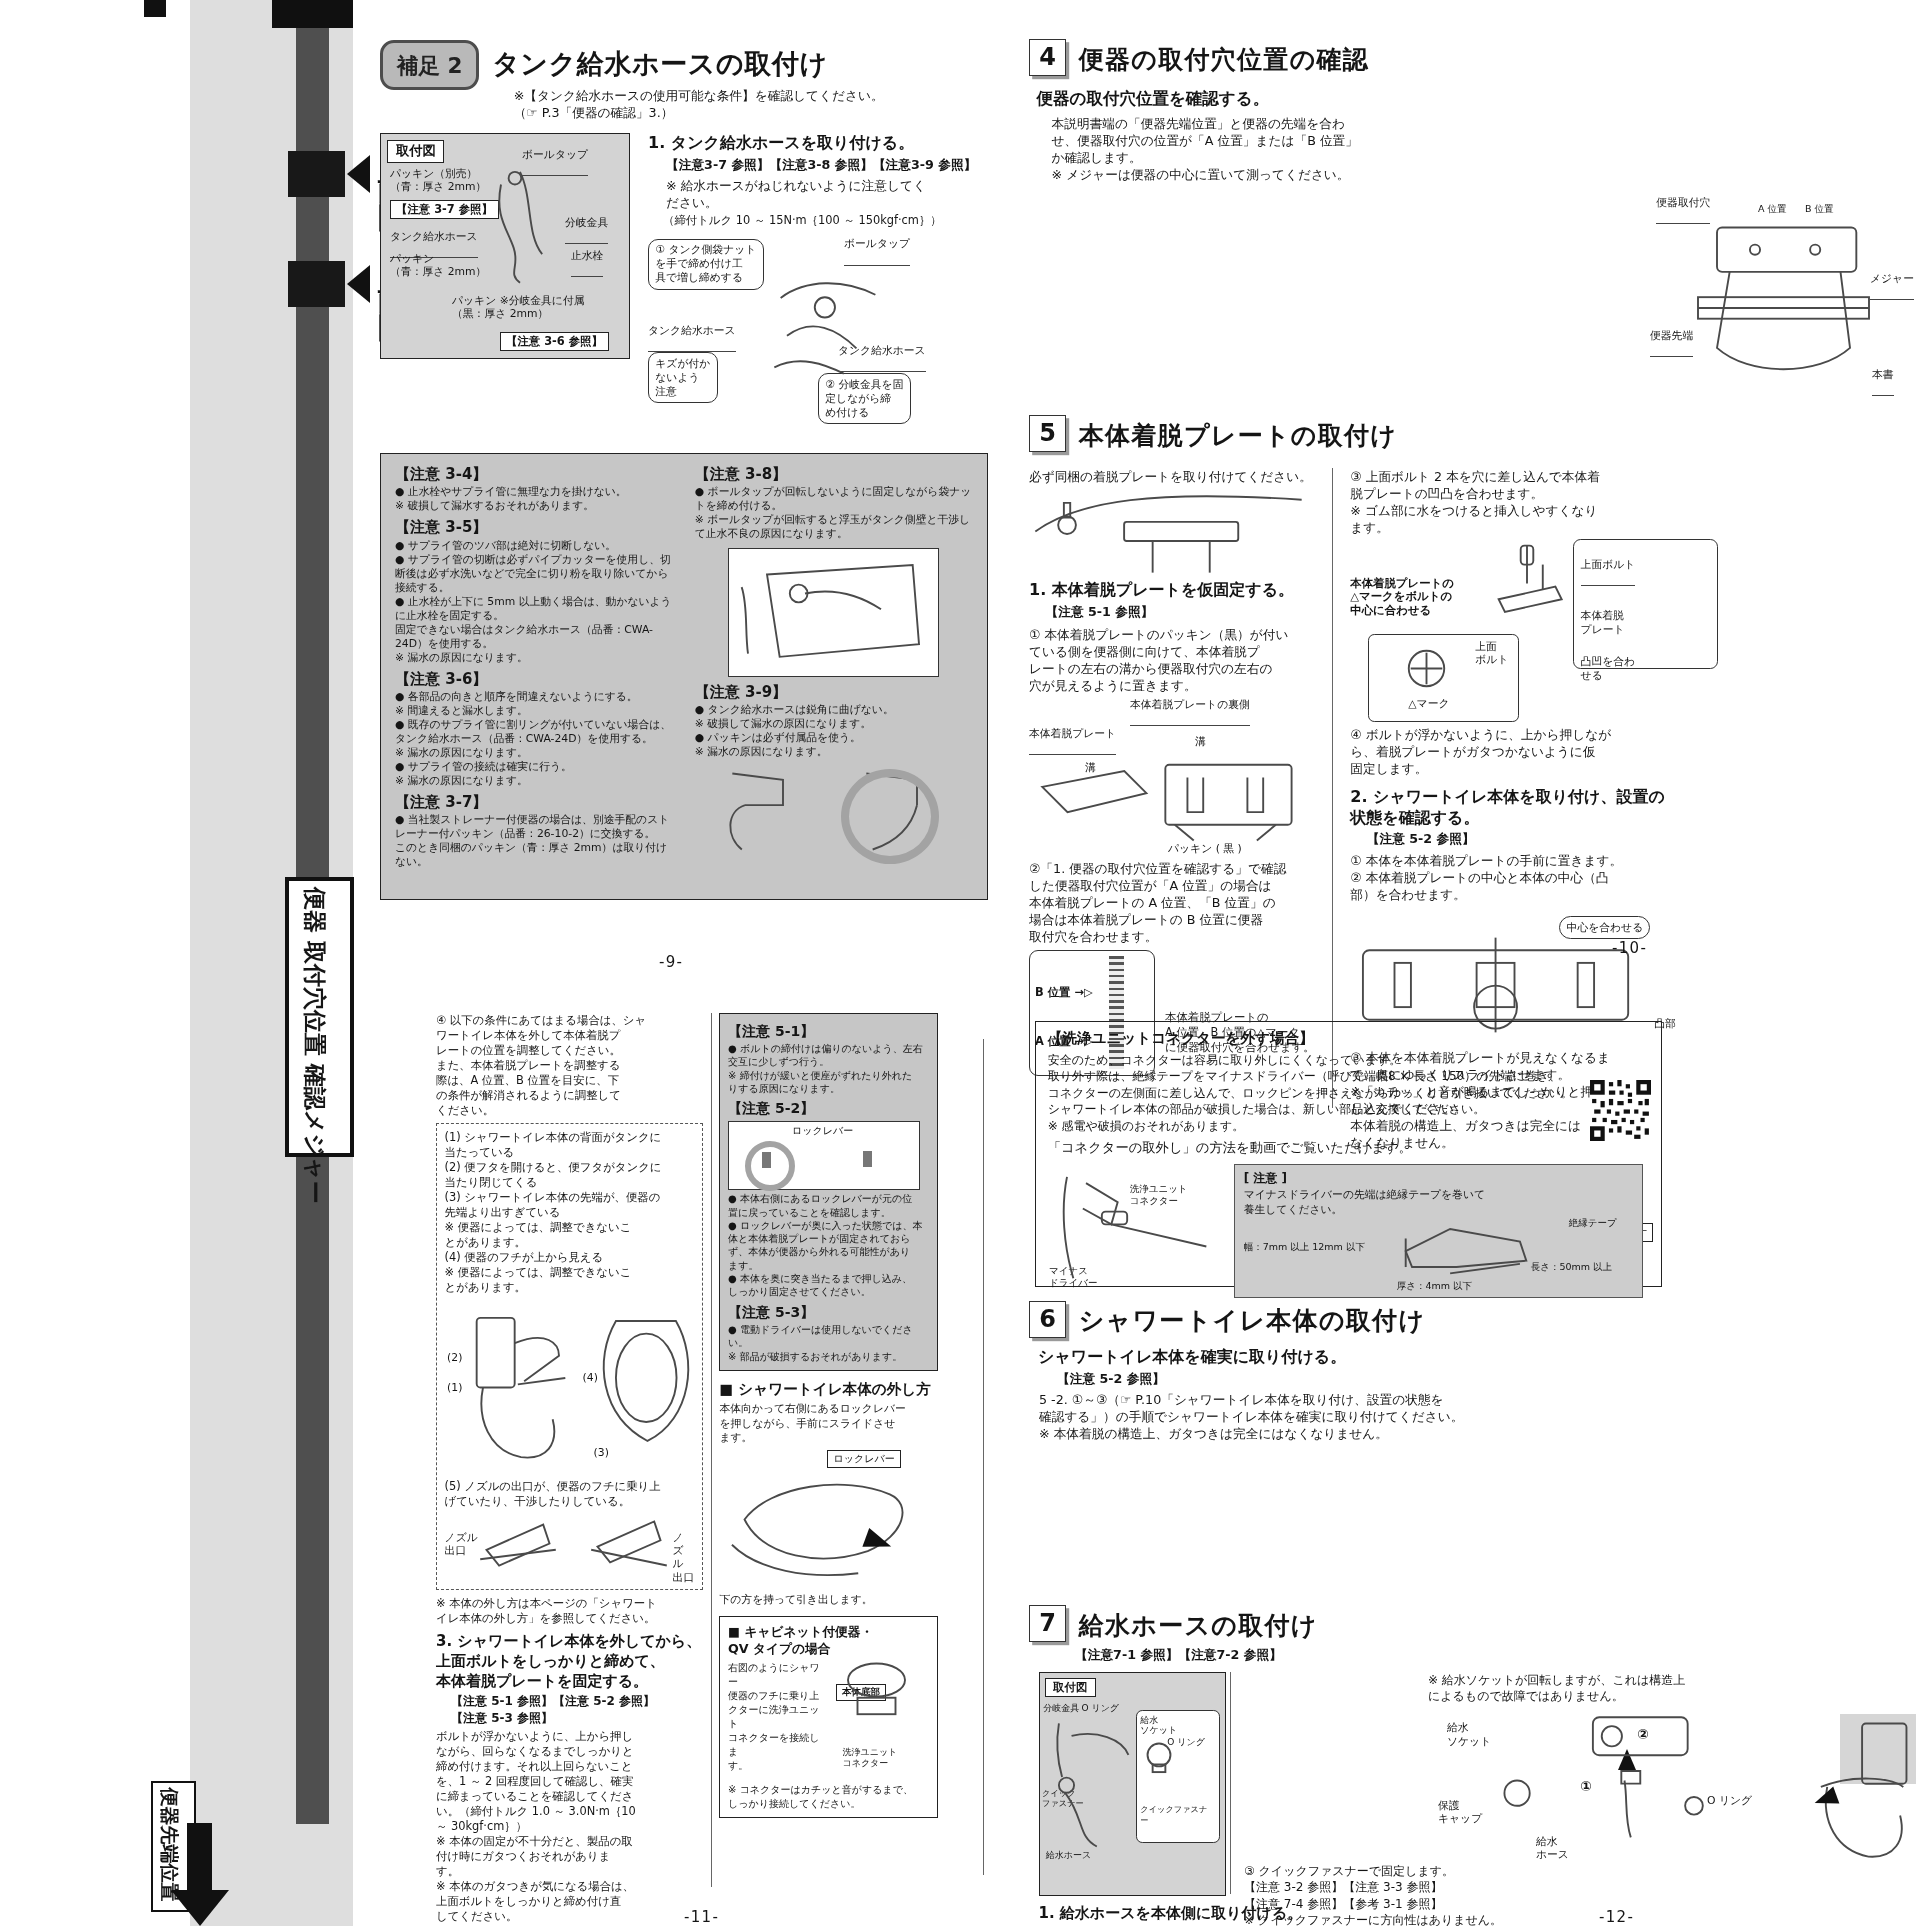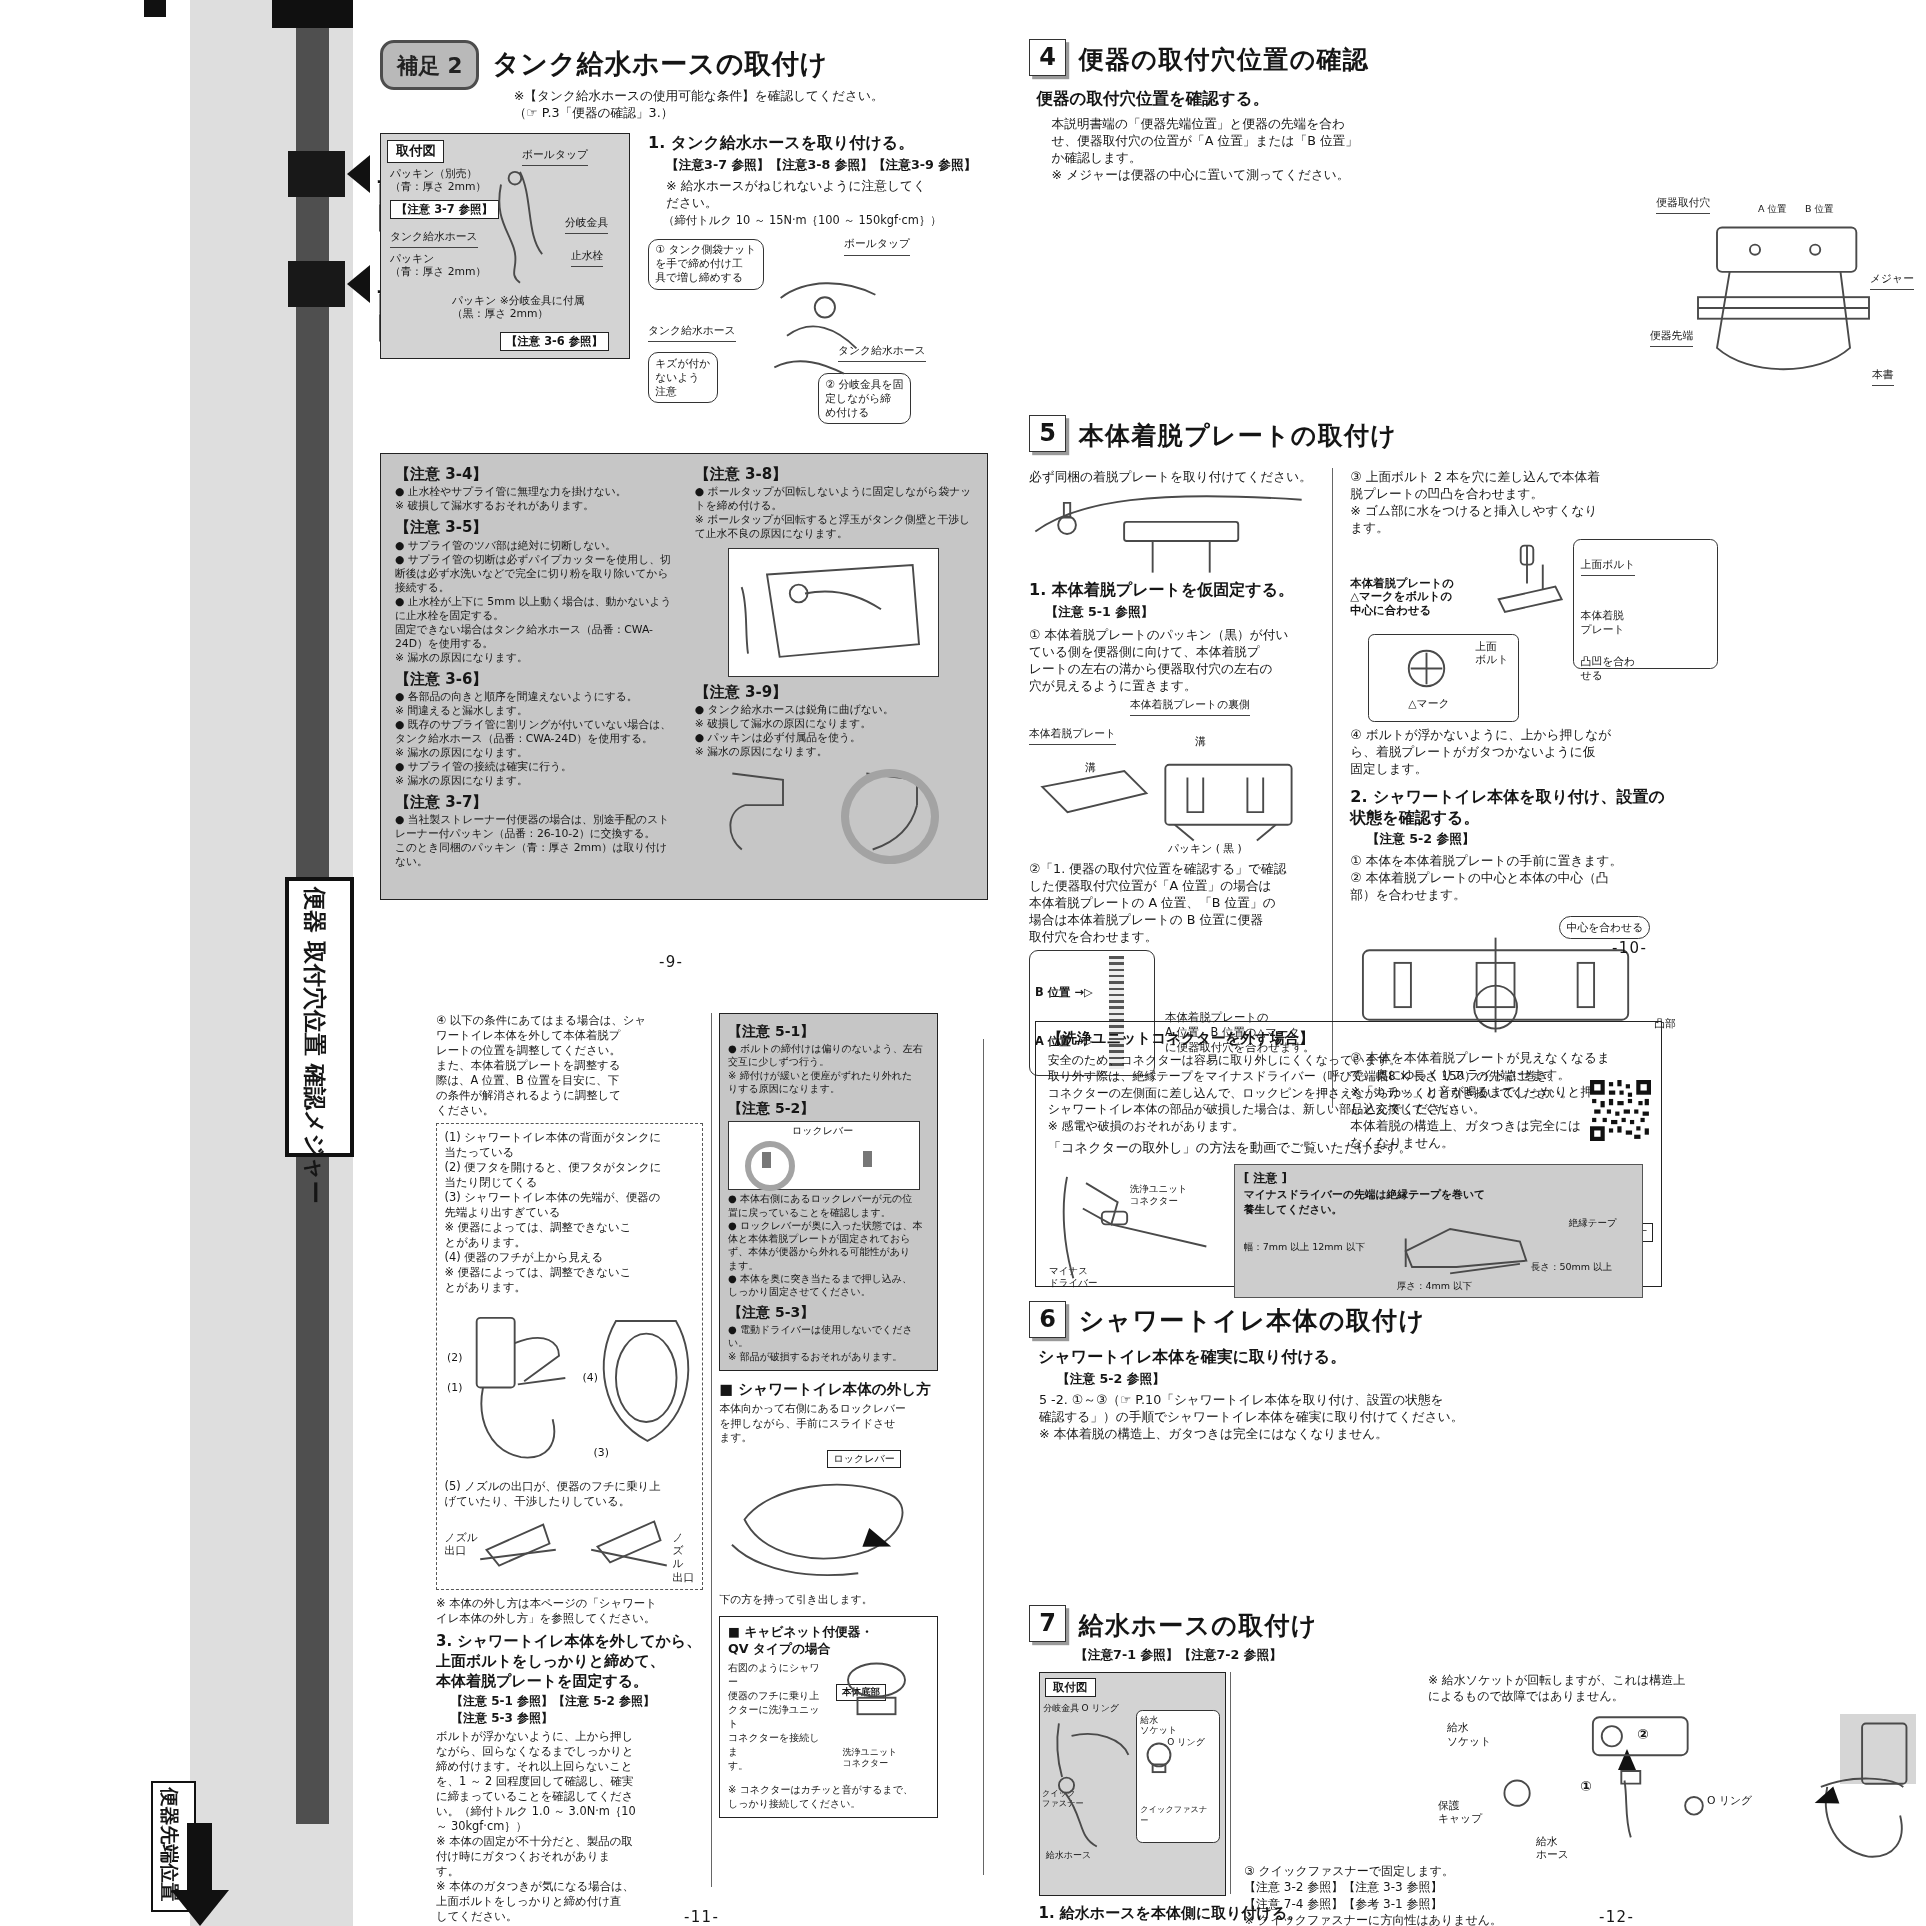--- a/index.html
+++ b/index.html
@@ -15,21 +15,21 @@
   .sectitle{font-size:25px;font-weight:bold;letter-spacing:1.3px;padding-top:3.8px;}
   .lead{font-size:16.5px;font-weight:bold;}
   .stephead{font-size:16px;font-weight:bold;}
   .refline{font-size:12.7px;font-weight:bold;}
   .body20{font-size:12.7px;line-height:17px;}
   .body19{font-size:12px;line-height:16.5px;}
   .body18{font-size:11.4px;line-height:15px;}
   .diag{background:#d3d3d3;border:1.9px solid #222;position:relative;}
   .tag{position:absolute;background:#fff;border:1.3px solid #222;font-weight:bold;font-size:13.3px;padding:1.3px 7.6px;}
   .lbl{position:absolute;font-size:10.8px;line-height:13.3px;white-space:pre-line;}
-  .lblu{border-bottom:1.3px solid #444;padding-bottom:4px;}
+  .lblu{border-bottom:1.3px solid #444;padding-bottom:14px;}
   .lblb{position:absolute;background:#fff;border:1.3px solid #222;padding:1.3px 5px;font-weight:bold;font-size:11.4px;white-space:pre-line;}
   .callout{position:absolute;border:1.3px solid #333;border-radius:10px;background:#fff;
            font-size:10.8px;line-height:14px;padding:3.8px 6.3px;white-space:pre-line;}
   .notebox{background:#c6c6c6;border:1.9px solid #222;}
   .ctitle{font-size:15px;font-weight:bold;margin:5px 0 1.3px;}
   .cbody{font-size:10.8px;line-height:14px;white-space:pre-line;}
   .figwhite{background:#fff;border:1.3px solid #333;position:relative;}
   .fig{position:relative;}
   .xmark{position:absolute;}
   .omark{position:absolute;border:8.2px solid #a3a3a3;border-radius:50%;}
@@ -558,21 +558,21 @@
 ドライバー</div>
           <svg class="art" width="171" height="127" style="left:0;top:0;" viewBox="0 0 270 200">
             <path d="M30,20 C20,70 25,130 40,180"></path>
             <path d="M60,30 L110,60 L100,95 L55,70"></path>
             <path d="M100,95 L250,130"></path>
             <rect x="85" y="75" width="40" height="20" rx="6"></rect>
           </svg>
         </div>
         <div style="position:relative;width:409px;height:134px;background:#cdcdcd;border:1.3px solid #555;padding:5px 9px;box-sizing:border-box;">
           <div class="b" style="font-size:12px;">[ 注意 ]</div>
-          <div class="pre" style="font-size:10.8px;line-height:14.6px;margin-top:1.3px;font-weight:bold;">マイナスドライバーの先端は絶縁テープを巻いて
+          <div class="pre" style="font-size:10.8px;line-height:14.6px;margin-top:1.3px;">マイナスドライバーの先端は絶縁テープを巻いて
 養生してください。</div>
           <div class="lbl" style="left:9px;top:75px;font-size:9.5px;">幅：7mm 以上 12mm 以下</div>
           <div class="lbl" style="left:334px;top:51px;font-size:9.5px;">絶縁テープ</div>
           <div class="lbl" style="left:296px;top:95px;font-size:9.5px;">長さ：50mm 以上</div>
           <div class="lbl" style="left:162px;top:114px;font-size:9.5px;">厚さ：4mm 以下</div>
           <svg class="art" width="146" height="70" style="left:158px;top:48px;" viewBox="0 0 230 110">
             <path d="M20,60 L90,25 L200,45 L210,75 L100,85 L30,85 Z"></path>
             <line x1="20" y1="40" x2="20" y2="85"></line>
             <line x1="90" y1="95" x2="200" y2="80"></line>
           </svg>

